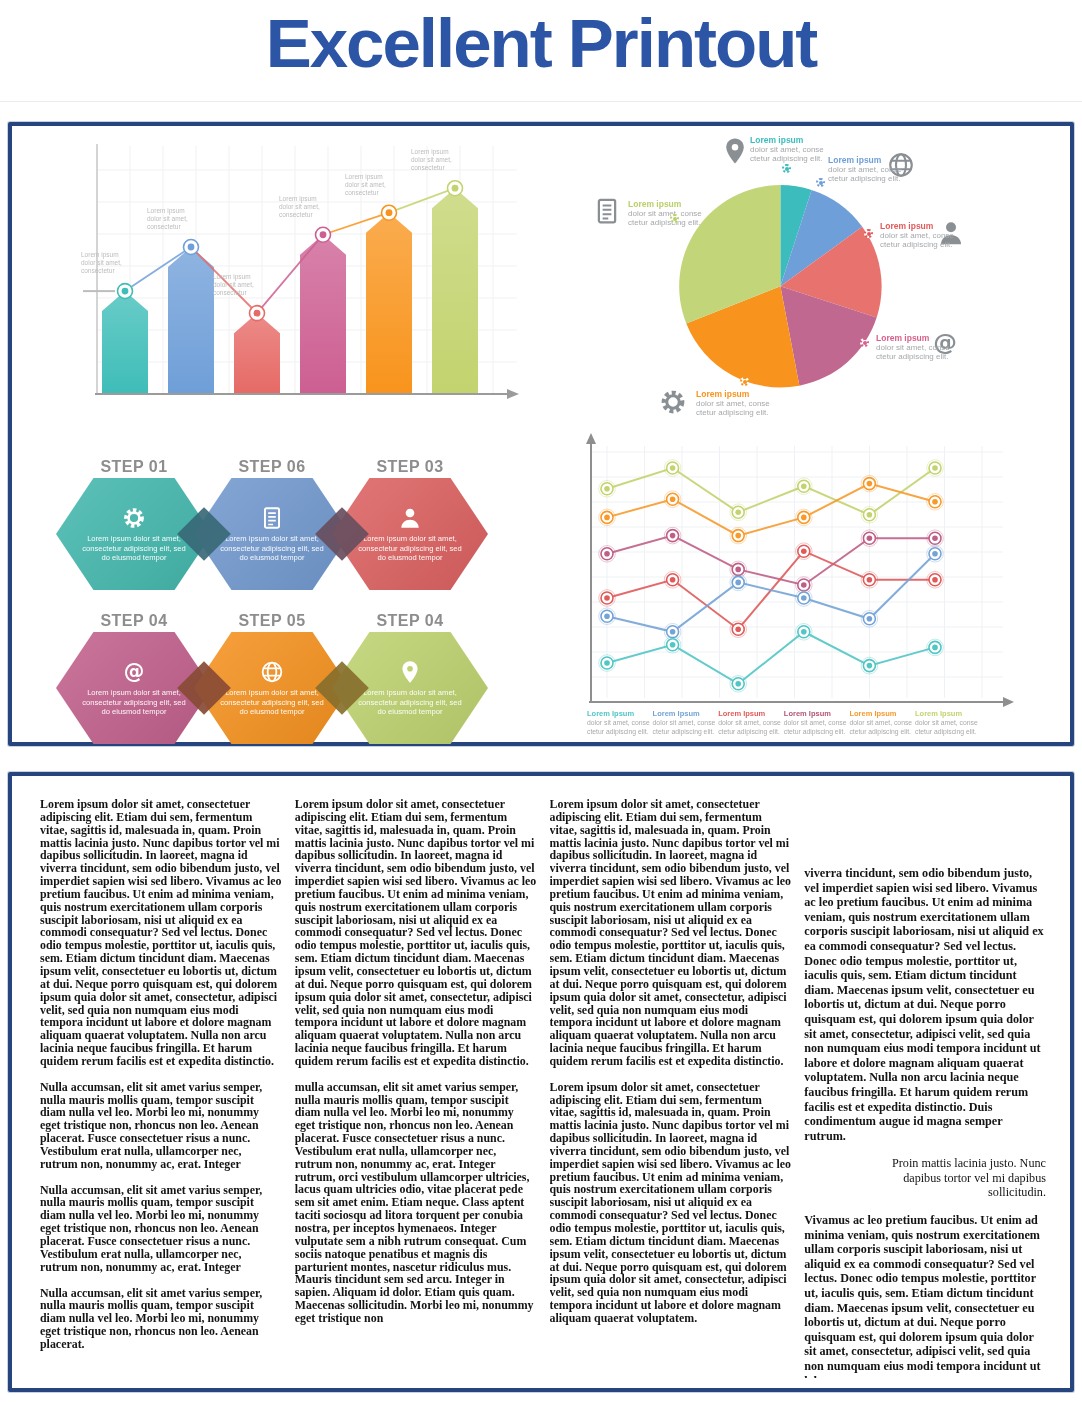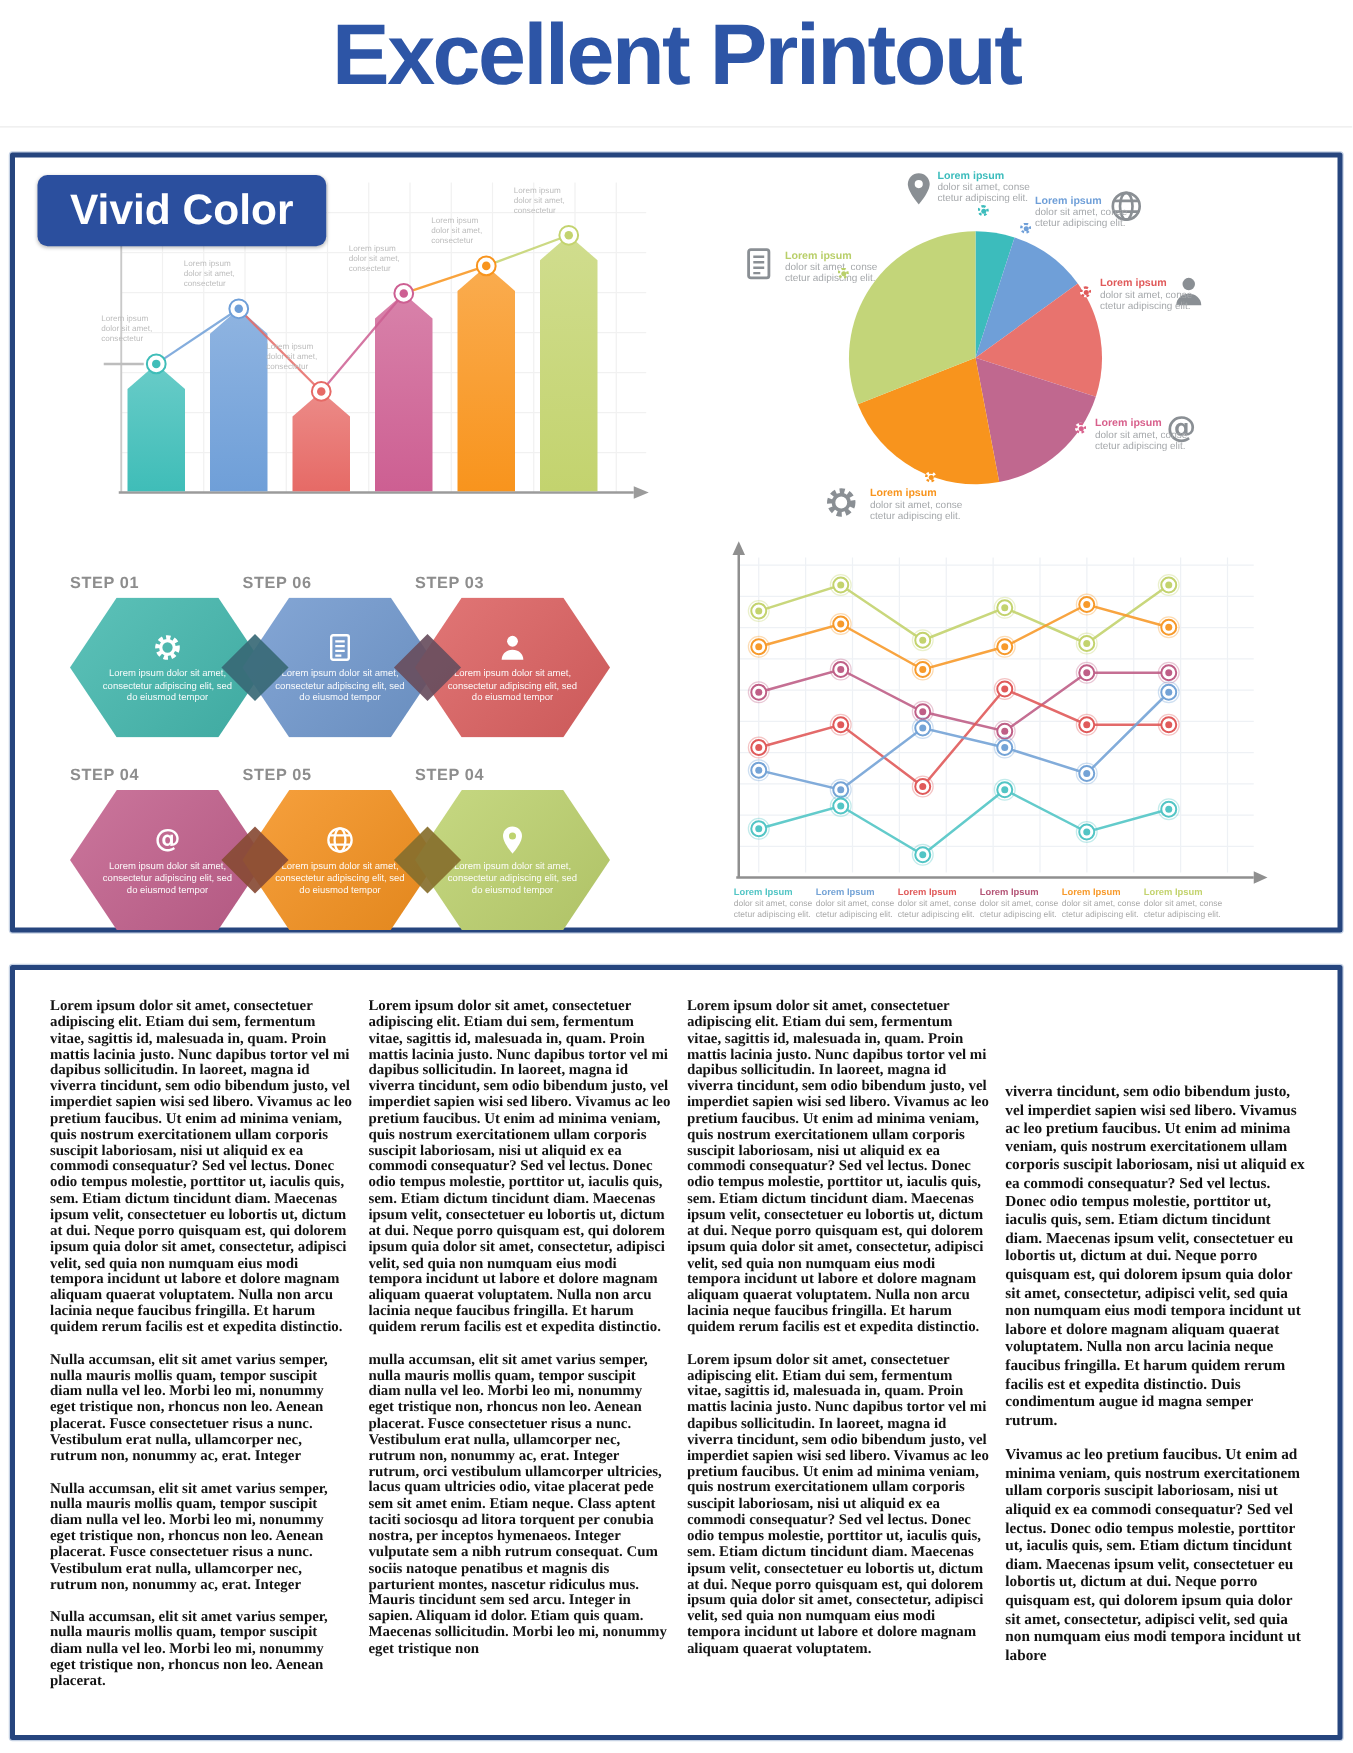--- a/index.html
+++ b/index.html
@@ -27,21 +27,21 @@
 
   
   .pl-icon { position:absolute; }
   .pl-text { position:absolute; width:95px; font-size:8px; line-height:9px; color:#a5a8ab; }
   .pl-text b { display:block; font-size:8.5px; }
   .pl-ring { position:absolute; width:9px; height:9px; border-radius:50%;
              background:#fff; display:flex; align-items:center; justify-content:center; }
   .pl-ring i { width:4px; height:4px; border-radius:50%; display:block; }
 
   
-  .step-label { position:absolute; width:156px; text-align:left; font-size:13px;
+  .step-label { position:absolute; width:156px; text-align:center; font-size:16px;
                 font-weight:bold; color:#8d8d8d; letter-spacing:.5px; }
   .hex { position:absolute; width:156px; height:112px; z-index:1;
          clip-path:polygon(24% 0,76% 0,100% 50%,76% 100%,24% 100%,0 50%);
          display:flex; flex-direction:column; align-items:center; justify-content:center;
          text-align:center; }
   .hex .hex-text { width:104px; font-size:7.6px; line-height:1.3; color:rgba(255,255,255,.95); margin-top:3px; }
   .diamond { position:absolute; width:38px; height:38px; transform:rotate(45deg); z-index:3; opacity:.92; }
 
   
   .doc-columns { position:absolute; left:28px; right:24px; top:22px; bottom:10px;
@@ -53,21 +53,20 @@
   .doc-col.col-offset { padding-top:68px; }
   .doc-col p.p-right { text-align:right; font-weight:normal; padding-left:66px; }
 </style>
 </head>
 <body>
 
 <h1 class="title">Excellent Printout</h1>
 <div class="rule"></div>
 
 <section class="panel panel-color">
-  <div class="badge badge-vivid">Vivid Color</div>
   <div id="bar-chart" class="bar-chart"><svg width="460" height="306" viewBox="0 0 460 306">
         <line x1="30" y1="14" x2="30" y2="262" stroke="#f1f1f1"></line>
         <line x1="63" y1="14" x2="63" y2="262" stroke="#f1f1f1"></line>
         <line x1="96" y1="14" x2="96" y2="262" stroke="#f1f1f1"></line>
         <line x1="129" y1="14" x2="129" y2="262" stroke="#f1f1f1"></line>
         <line x1="162" y1="14" x2="162" y2="262" stroke="#f1f1f1"></line>
         <line x1="195" y1="14" x2="195" y2="262" stroke="#f1f1f1"></line>
         <line x1="228" y1="14" x2="228" y2="262" stroke="#f1f1f1"></line>
         <line x1="261" y1="14" x2="261" y2="262" stroke="#f1f1f1"></line>
         <line x1="294" y1="14" x2="294" y2="262" stroke="#f1f1f1"></line>
@@ -442,16 +441,17 @@
       <div class="doc-col">
         <p>Lorem ipsum dolor sit amet, consectetuer adipiscing elit. Etiam dui sem, fermentum vitae, sagittis id, malesuada in, quam. Proin mattis lacinia justo. Nunc dapibus tortor vel mi dapibus sollicitudin. In laoreet, magna id viverra tincidunt, sem odio bibendum justo, vel imperdiet sapien wisi sed libero. Vivamus ac leo pretium faucibus. Ut enim ad minima veniam, quis nostrum exercitationem ullam corporis suscipit laboriosam, nisi ut aliquid ex ea commodi consequatur? Sed vel lectus. Donec odio tempus molestie, porttitor ut, iaculis quis, sem. Etiam dictum tincidunt diam. Maecenas ipsum velit, consectetuer eu lobortis ut, dictum at dui. Neque porro quisquam est, qui dolorem ipsum quia dolor sit amet, consectetur, adipisci velit, sed quia non numquam eius modi tempora incidunt ut labore et dolore magnam aliquam quaerat voluptatem. Nulla non arcu lacinia neque faucibus fringilla. Et harum quidem rerum facilis est et expedita distinctio.</p>
         <p>mulla accumsan, elit sit amet varius semper, nulla mauris mollis quam, tempor suscipit diam nulla vel leo. Morbi leo mi, nonummy eget tristique non, rhoncus non leo. Aenean placerat. Fusce consectetuer risus a nunc. Vestibulum erat nulla, ullamcorper nec, rutrum non, nonummy ac, erat. Integer rutrum, orci vestibulum ullamcorper ultricies, lacus quam ultricies odio, vitae placerat pede sem sit amet enim. Etiam neque. Class aptent taciti sociosqu ad litora torquent per conubia nostra, per inceptos hymenaeos. Integer vulputate sem a nibh rutrum consequat. Cum sociis natoque penatibus et magnis dis parturient montes, nascetur ridiculus mus. Mauris tincidunt sem sed arcu. Integer in sapien. Aliquam id dolor. Etiam quis quam. Maecenas sollicitudin. Morbi leo mi, nonummy eget tristique non</p>
       </div>
       <div class="doc-col">
         <p>Lorem ipsum dolor sit amet, consectetuer adipiscing elit. Etiam dui sem, fermentum vitae, sagittis id, malesuada in, quam. Proin mattis lacinia justo. Nunc dapibus tortor vel mi dapibus sollicitudin. In laoreet, magna id viverra tincidunt, sem odio bibendum justo, vel imperdiet sapien wisi sed libero. Vivamus ac leo pretium faucibus. Ut enim ad minima veniam, quis nostrum exercitationem ullam corporis suscipit laboriosam, nisi ut aliquid ex ea commodi consequatur? Sed vel lectus. Donec odio tempus molestie, porttitor ut, iaculis quis, sem. Etiam dictum tincidunt diam. Maecenas ipsum velit, consectetuer eu lobortis ut, dictum at dui. Neque porro quisquam est, qui dolorem ipsum quia dolor sit amet, consectetur, adipisci velit, sed quia non numquam eius modi tempora incidunt ut labore et dolore magnam aliquam quaerat voluptatem. Nulla non arcu lacinia neque faucibus fringilla. Et harum quidem rerum facilis est et expedita distinctio.</p>
         <p>Lorem ipsum dolor sit amet, consectetuer adipiscing elit. Etiam dui sem, fermentum vitae, sagittis id, malesuada in, quam. Proin mattis lacinia justo. Nunc dapibus tortor vel mi dapibus sollicitudin. In laoreet, magna id viverra tincidunt, sem odio bibendum justo, vel imperdiet sapien wisi sed libero. Vivamus ac leo pretium faucibus. Ut enim ad minima veniam, quis nostrum exercitationem ullam corporis suscipit laboriosam, nisi ut aliquid ex ea commodi consequatur? Sed vel lectus. Donec odio tempus molestie, porttitor ut, iaculis quis, sem. Etiam dictum tincidunt diam. Maecenas ipsum velit, consectetuer eu lobortis ut, dictum at dui. Neque porro quisquam est, qui dolorem ipsum quia dolor sit amet, consectetur, adipisci velit, sed quia non numquam eius modi tempora incidunt ut labore et dolore magnam aliquam quaerat voluptatem.</p>
       </div>
       <div class="doc-col italic col-offset">
         <p>viverra tincidunt, sem odio bibendum justo, vel imperdiet sapien wisi sed libero. Vivamus ac leo pretium faucibus. Ut enim ad minima veniam, quis nostrum exercitationem ullam corporis suscipit laboriosam, nisi ut aliquid ex ea commodi consequatur? Sed vel lectus. Donec odio tempus molestie, porttitor ut, iaculis quis, sem. Etiam dictum tincidunt diam. Maecenas ipsum velit, consectetuer eu lobortis ut, dictum at dui. Neque porro quisquam est, qui dolorem ipsum quia dolor sit amet, consectetur, adipisci velit, sed quia non numquam eius modi tempora incidunt ut labore et dolore magnam aliquam quaerat voluptatem. Nulla non arcu lacinia neque faucibus fringilla. Et harum quidem rerum facilis est et expedita distinctio. Duis condimentum augue id magna semper rutrum.</p>
+        <p class="p-right">Proin mattis lacinia justo. Nunc dapibus tortor vel mi dapibus sollicitudin.</p>
         <p>Vivamus ac leo pretium faucibus. Ut enim ad minima veniam, quis nostrum exercitationem ullam corporis suscipit laboriosam, nisi ut aliquid ex ea commodi consequatur? Sed vel lectus. Donec odio tempus molestie, porttitor ut, iaculis quis, sem. Etiam dictum tincidunt diam. Maecenas ipsum velit, consectetuer eu lobortis ut, dictum at dui. Neque porro quisquam est, qui dolorem ipsum quia dolor sit amet, consectetur, adipisci velit, sed quia non numquam eius modi tempora incidunt ut labore</p>
       </div>
     </div>
 </section>
 
 </body></html>

